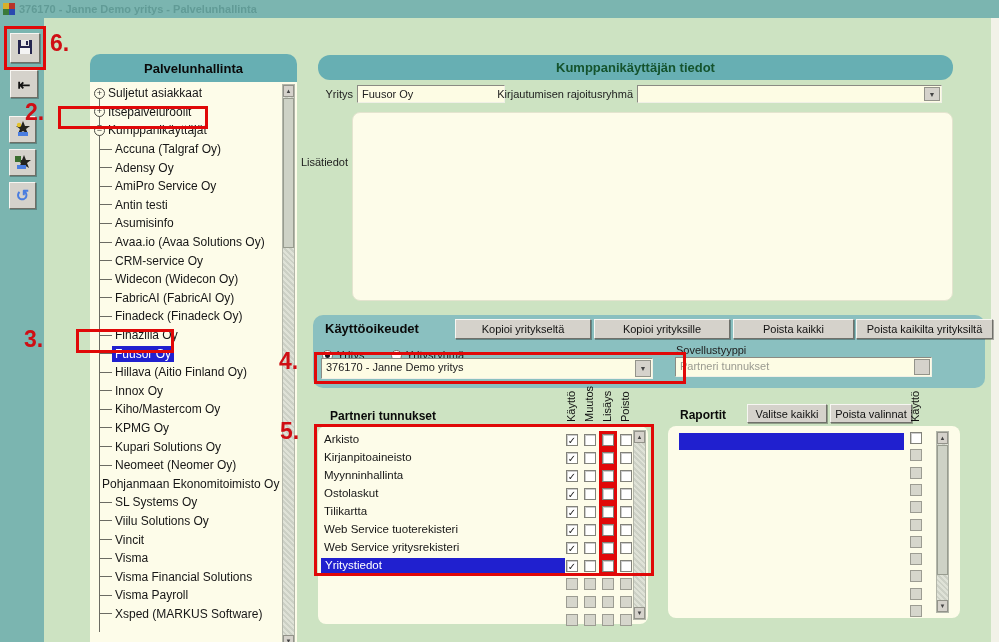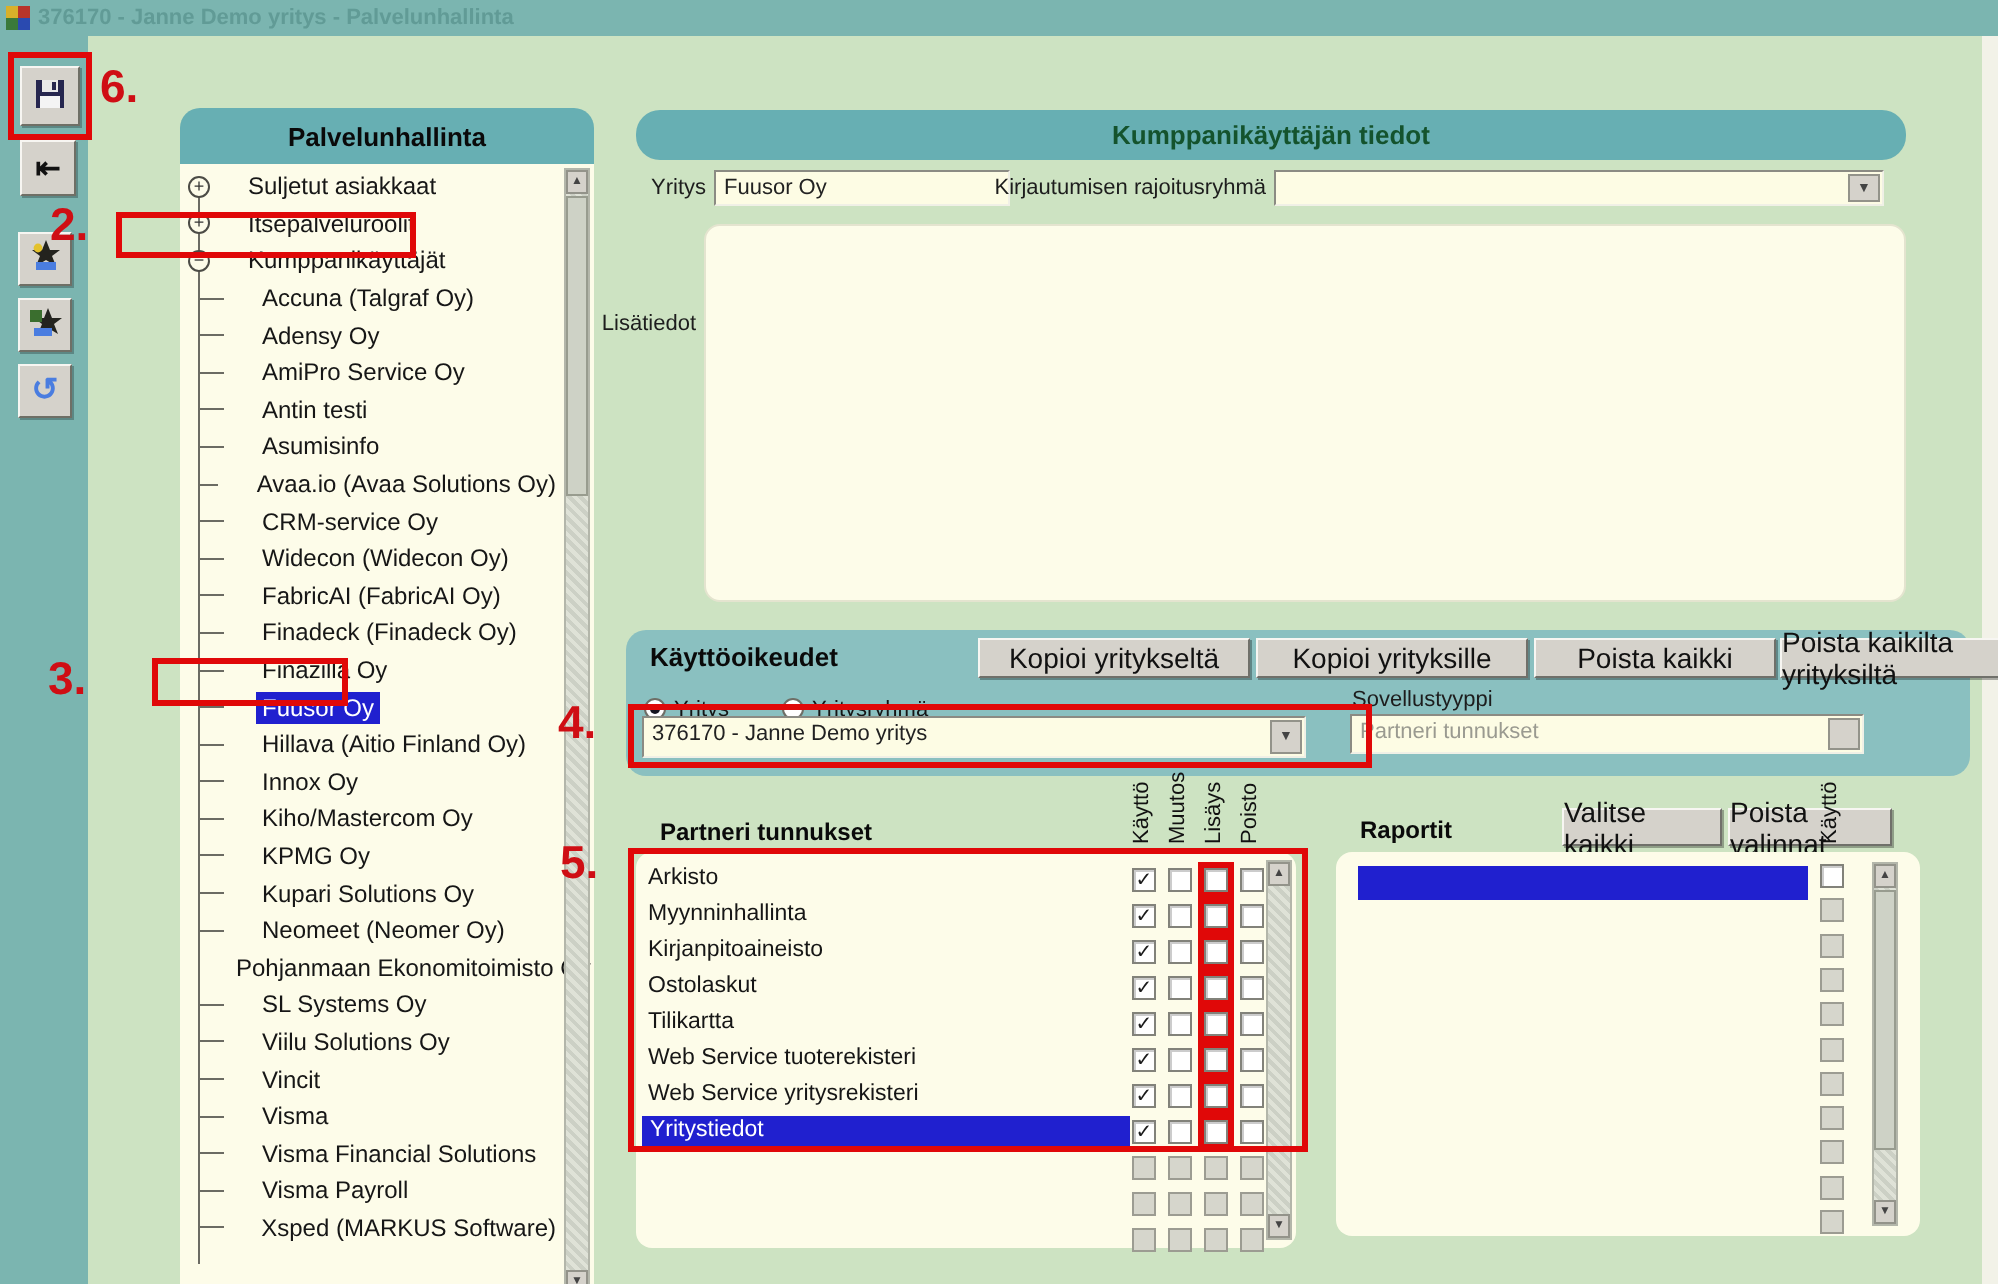--- a/index.html
+++ b/index.html
@@ -24,21 +24,21 @@
   .tree-panel { position:absolute; left:62px; top:54px; width:235px; height:596px;padding-left:28px; }
   .tree-header { height:28px; background:#67afb3; border-radius:10px 10px 0 0; display:flex; align-items:center; justify-content:center;
                  font-size:13px; font-weight:bold; color:#0a0a0a; }
   .tree-body { position:relative; height:568px; background:#fdfce9; border-radius:0 0 8px 8px; overflow:hidden; }
   .trunk { position:absolute; left:9px; top:8px; width:1px; height:542px; background:#6b6b63; }
   .tree-rows { position:absolute; left:0; top:2px; right:16px; }
   .tree-row { height:18.6px; display:flex; align-items:center; font-size:12px; color:#161616; white-space:nowrap; }
   .expander { width:11px; height:11px; border:1px solid #4c4c46; border-radius:50%; background:#fdfce9; z-index:2;
               margin-left:4px; font-size:9px; line-height:9px; text-align:center; color:#333; }
   .tick { width:13px; height:1px; background:#6b6b63; margin-left:9px; }
-  .tlabel { padding:1px 3px;margin-left:16px; }
+  .tlabel { padding:1px 3px; }
   .tlabel.sel { background:#2020cf; color:#fff; }
 
   
   .sb { position:absolute; width:13px; background:repeating-linear-gradient(45deg,#dfe2d7 0 2px,#ccd0c5 2px 4px); border:1px solid #b3b6aa; }
   .sb .up,.sb .dn { position:absolute; left:0; width:11px; height:12px; background:#d5d2cb; border:1px solid #93938a;
                     font-size:6px; line-height:11px; text-align:center; color:#444; }
   .sb .up { top:0; } .sb .dn { bottom:0; }
   .sb .thumb { position:absolute; left:0; width:11px; background:#ced2c6; border:1px solid #989c8f; }
 
   
@@ -48,21 +48,21 @@
   .input { position:absolute; background:#fdfce4; border:1px solid; border-color:#8b8b83 #f0f0e6 #f0f0e6 #8b8b83;
            font-size:11px; color:#222; padding:2px 4px; }
   .dd-btn { position:absolute; right:1px; top:1px; bottom:1px; width:16px; background:#d5d2cb; border:1px solid #93938a;
             font-size:7px; color:#444; display:flex; align-items:center; justify-content:center; }
   .bigarea { position:absolute; left:352px; top:112px; width:601px; height:189px; background:#fdfce9; border-radius:8px; border:1px solid #e4e4cf; }
 
   
   .perm-panel { position:absolute; left:313px; top:315px; width:672px; height:73px; background:#8ac0c0; border-radius:10px; }
   .perm-title { position:absolute; left:325px; top:321px; font-size:13px; font-weight:bold; color:#0a0a0a; }
   .btn { position:absolute; height:20px; background:#d5d2cb; border:1px solid #70706a; border-top-color:#f7f6f2; border-left-color:#f7f6f2;
-         box-shadow:1px 1px 0 rgba(0,0,0,.3); font-size:14px; color:#111; display:flex; align-items:center; justify-content:center;margin-left:34px; }
+         box-shadow:1px 1px 0 rgba(0,0,0,.3); font-size:11px; color:#111; display:flex; align-items:center; justify-content:center; }
   .radio { width:11px; height:11px; border-radius:50%; background:#fff; border:1px solid #6e6e66; display:inline-block; vertical-align:-2px; }
   .radio.sel::after { content:''; display:block; width:5px; height:5px; margin:2px; border-radius:50%; background:#15151f; }
   .radio-lab { font-size:11px; color:#141414; margin-left:4px; }
 
   
   .vtext { position:absolute; transform-origin:0 0; transform:rotate(-90deg); white-space:nowrap; font-size:11px; color:#111; }
   .sec-title { position:absolute; font-size:12px; font-weight:bold; color:#0a0a0a; }
   .list-panel { position:absolute; background:#fdfce9; border-radius:8px; }
   .prow { position:relative; height:18px; }
   .plabel { position:absolute; left:6px; top:2px; width:238px; font-size:11.5px; color:#161616; white-space:nowrap; }
@@ -309,28 +309,28 @@
   <div class="list-panel" style="left:318px;top:426px;width:330px;height:198px;">
     <div style="position:absolute;left:0;top:5px;right:16px;">
         <div class="prow">
           <span class="plabel">Arkisto</span>
           <span class="cb checked" style="left: 248px;"></span>
           <span class="cb" style="left: 266px;"></span>
           <span class="cb red-ann" style="left: 284px;"></span>
           <span class="cb" style="left: 302px;"></span>
         </div>
         <div class="prow">
+          <span class="plabel">Kirjanpitoaineisto</span>
+          <span class="cb checked" style="left: 248px;"></span>
+          <span class="cb" style="left: 266px;"></span>
+          <span class="cb red-ann" style="left: 284px;"></span>
+          <span class="cb" style="left: 302px;"></span>
+        </div>
+        <div class="prow">
           <span class="plabel">Myynninhallinta</span>
-          <span class="cb checked" style="left: 248px;"></span>
-          <span class="cb" style="left: 266px;"></span>
-          <span class="cb red-ann" style="left: 284px;"></span>
-          <span class="cb" style="left: 302px;"></span>
-        </div>
-        <div class="prow">
-          <span class="plabel">Kirjanpitoaineisto</span>
           <span class="cb checked" style="left: 248px;"></span>
           <span class="cb" style="left: 266px;"></span>
           <span class="cb red-ann" style="left: 284px;"></span>
           <span class="cb" style="left: 302px;"></span>
         </div>
         <div class="prow">
           <span class="plabel">Ostolaskut</span>
           <span class="cb checked" style="left: 248px;"></span>
           <span class="cb" style="left: 266px;"></span>
           <span class="cb red-ann" style="left: 284px;"></span>

